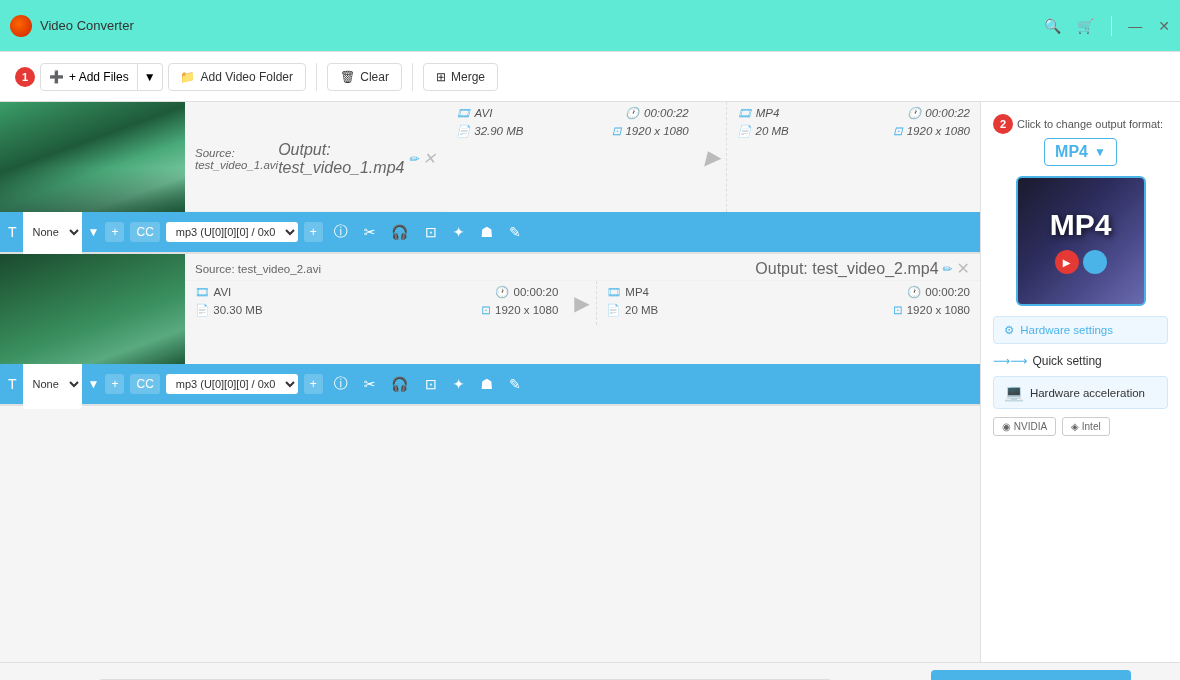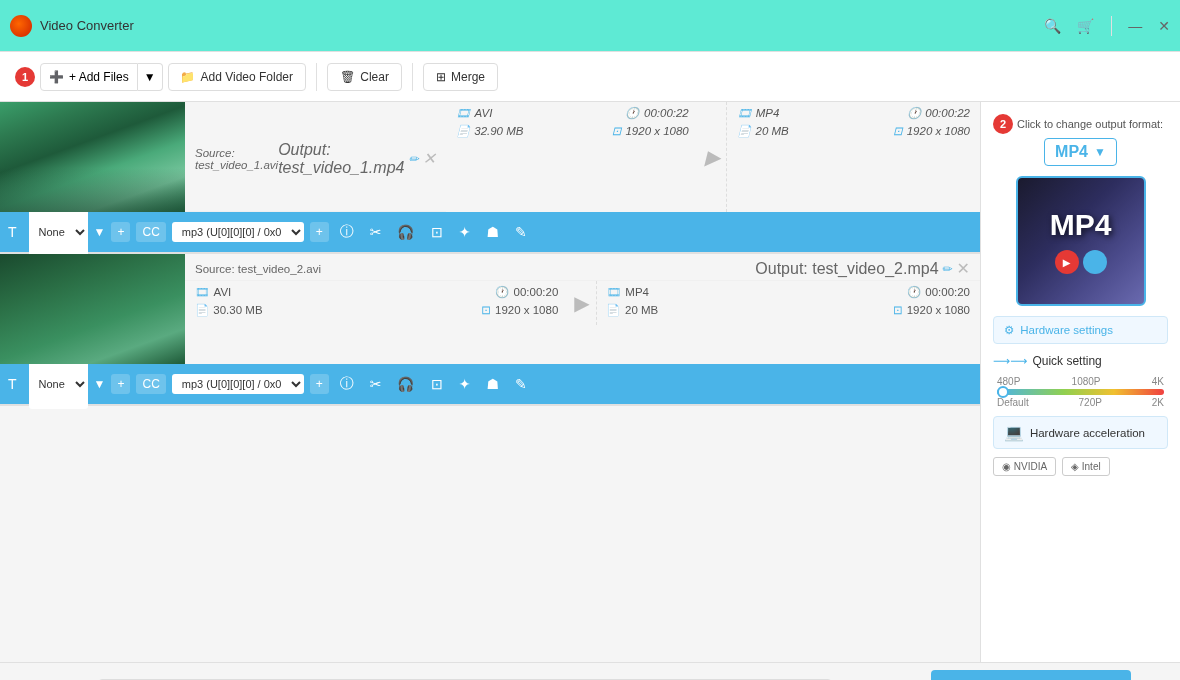--- a/index.html
+++ b/index.html
@@ -23,21 +23,21 @@
 
     
     .main-area { display: flex; height: 560px; }
 
     
     .file-list { flex: 1; background: #f5f5f5; overflow-y: auto; }
     .file-item-content { display: flex; align-items: stretch; min-height: 100px; }
 
     
     .subtitle-bar { height: 40px; background: #4ab4e8; display: flex; align-items: center; padding: 0 8px; gap: 6px; }
-    .sub-select { background: #fff; border: none; border-radius: 3px; padding: 18px 6px; font-size: 11px; color: #333; cursor: pointer; margin-left: 6px; }
+    .sub-select { background: #fff; border: none; border-radius: 3px; padding: 18px 6px; font-size: 11px; color: #333; cursor: pointer; }
     .sub-btn { background: rgba(255,255,255,0.2); border: none; border-radius: 3px; color: #fff; padding: 3px 6px; cursor: pointer; font-size: 12px; }
     .sub-audio-select { background: #fff; border: none; border-radius: 3px; padding: 3px 6px; font-size: 11px; color: #333; cursor: pointer; max-width: 160px; }
     .sub-icon-btn { background: none; border: none; color: #fff; cursor: pointer; font-size: 14px; padding: 3px 5px; }
 
     
     .right-panel { width: 200px; background: #fff; border-left: 1px solid #e0e0e0; padding: 12px; overflow-y: auto; }
     .format-select-row { display: flex; align-items: center; justify-content: center; gap: 5px; margin-bottom: 10px; }
     .format-preview { width: 130px; height: 130px; margin: 0 auto 10px; background: linear-gradient(135deg, #1a1a2e 0%, #2d2d5e 40%, #4a4a8a 70%, #6a6ab0 100%); border-radius: 6px; display: flex; align-items: center; justify-content: center; position: relative; overflow: hidden; border: 2px solid #4ab4e8; }
     .param-btn { display: flex; align-items: center; gap: 6px; padding: 6px 10px; border: 1px solid #d0e8f8; border-radius: 4px; cursor: pointer; background: #f0f8ff; color: #4ab4e8; font-size: 11.5px; margin-bottom: 10px; width: 100%; }
     .quick-setting-label { display: flex; align-items: center; gap: 5px; font-size: 12px; color: #333; margin-bottom: 8px; }
@@ -311,35 +311,20 @@
     <button class="param-btn">
       <span>⚙</span>
       <span>Hardware settings</span>
     </button>
 
     <div class="quick-setting-label">
       <span style="color:#4ab4e8;">⟶⟶</span>
       <span>Quick setting</span>
     </div>
 
-    <div class="quality-slider-container">
-      <div class="quality-labels-top">
-        <span>480P</span>
-        <span>1080P</span>
-        <span>4K</span>
-      </div>
-      <div class="quality-slider-track">
-        <div class="quality-thumb"></div>
-      </div>
-      <div class="quality-labels-bottom">
-        <span>Default</span>
-        <span>720P</span>
-        <span>2K</span>
-      </div>
-    </div>
 
     <button class="hw-accel-btn">
       <span style="color:#4ab4e8;font-size:16px;">💻</span>
       <span>Hardware acceleration</span>
     </button>
 
     <div class="gpu-badges">
       <div class="gpu-badge">
         <span style="font-size:10px;">◉</span>
         <span>NVIDIA</span>

